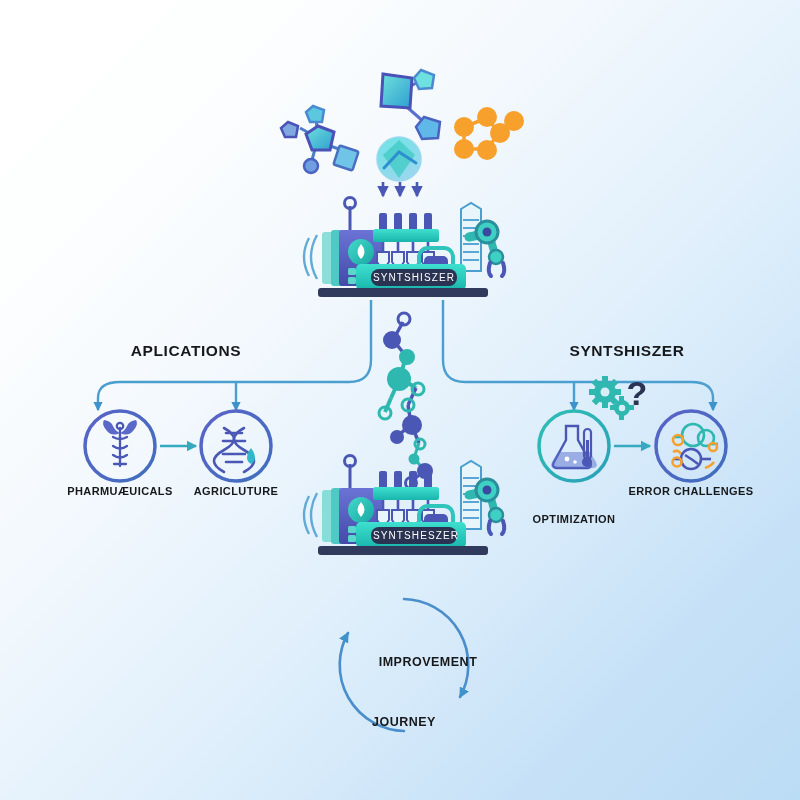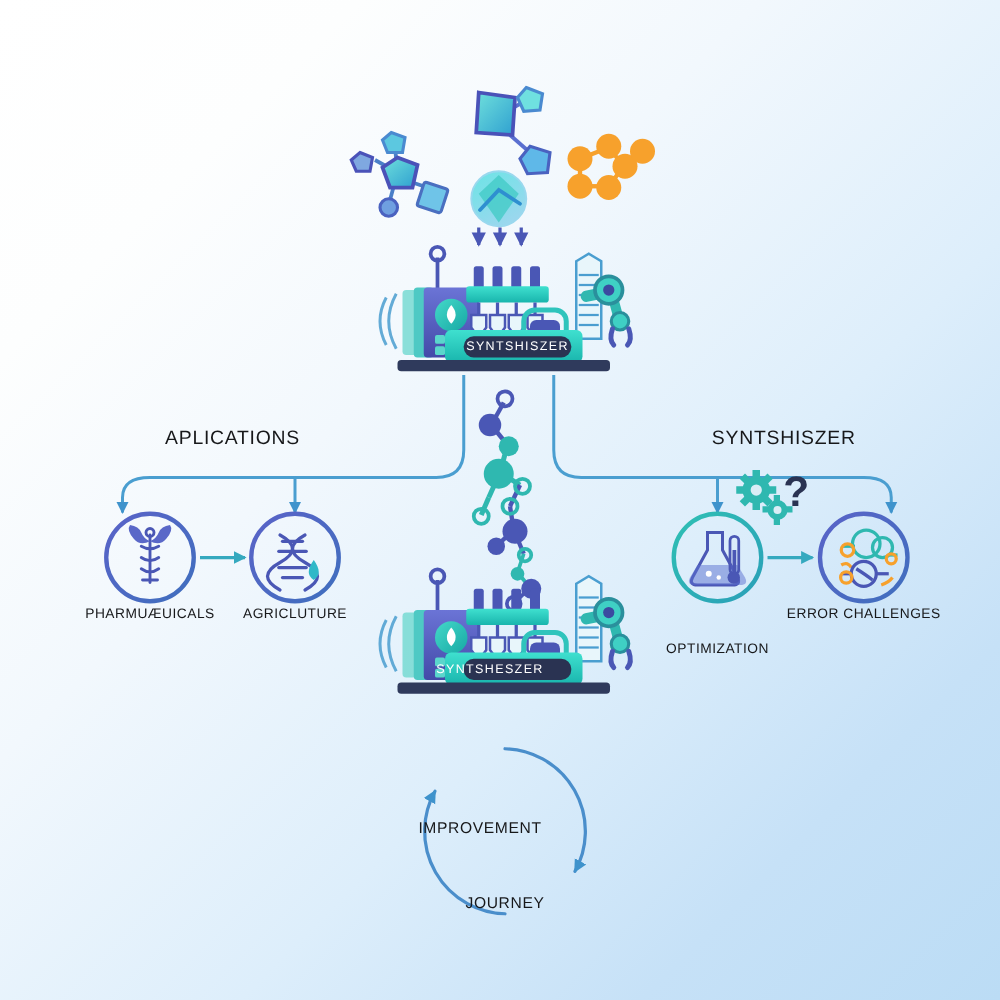--- a/index.html
+++ b/index.html
@@ -5,21 +5,21 @@
   html,body{margin:0;padding:0;}
   body{
     width:800px;height:800px;overflow:hidden;
     font-family:"Liberation Sans", sans-serif;
     background:#ffffff;
   }
   #stage{position:relative;width:800px;height:800px;}
   #bg{position:absolute;inset:0;
       background:linear-gradient(135deg,#ffffff 0%,#fdfefe 18%,#f2f8fd 38%,#ddeefb 62%,#c6e1f7 82%,#bbdcf5 100%);}
   #art{position:absolute;inset:0;}
-  .lbl{position:absolute;color:#17181a;font-weight:normal;letter-spacing:.6px;
+  .lbl{position:absolute;color:#17181a;font-weight:bold;letter-spacing:.6px;
        text-align:left;white-space:nowrap;transform:translateX(-50%);}
   .sec{font-size:15.5px;}
   .node{font-size:11px;letter-spacing:.4px;}
   .cyc{font-size:12.5px;letter-spacing:.5px;line-height:20px;}
   .mach{position:absolute;transform:translateX(-50%);
         font-size:10px;font-weight:normal;color:#ffffff;letter-spacing:1.1px;text-align:center;}
 </style>
 </head>
 <body>
 
@@ -398,17 +398,17 @@
 
   <div class="lbl sec" style="left:186px;top:342px;">APLICATIONS</div>
   <div class="lbl sec" style="left:627px;top:342px;">SYNTSHISZER</div>
 
   <div class="lbl node" style="left:120px;top:485px;">PHARMUÆUICALS</div>
   <div class="lbl node" style="left:236px;top:485px;">AGRICLUTURE</div>
   <div class="lbl node" style="left:574px;top:513px;">OPTIMIZATION</div>
   <div class="lbl node" style="left:691px;top:485px;">ERROR CHALLENGES</div>
 
   <div class="mach" style="left:414px;top:272px;">SYNTSHISZER</div>
-  <div class="mach" style="left:392px;top:530px;">SYNTSHESZER</div>
-
-  <div class="lbl cyc" style="left:384px;top:652px;">IMPROVEMENT</div>
+  <div class="mach" style="left:416px;top:530px;">SYNTSHESZER</div>
+
+  <div class="lbl cyc" style="left:428px;top:652px;">IMPROVEMENT</div>
   <div class="lbl cyc" style="left:404px;top:712px;">JOURNEY</div>
 </div>
 
 </body></html>

